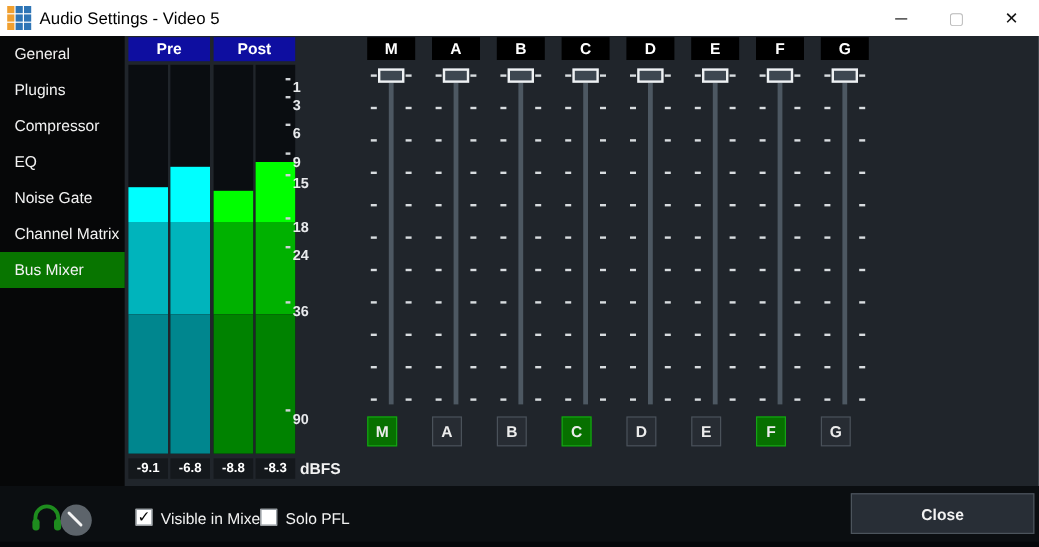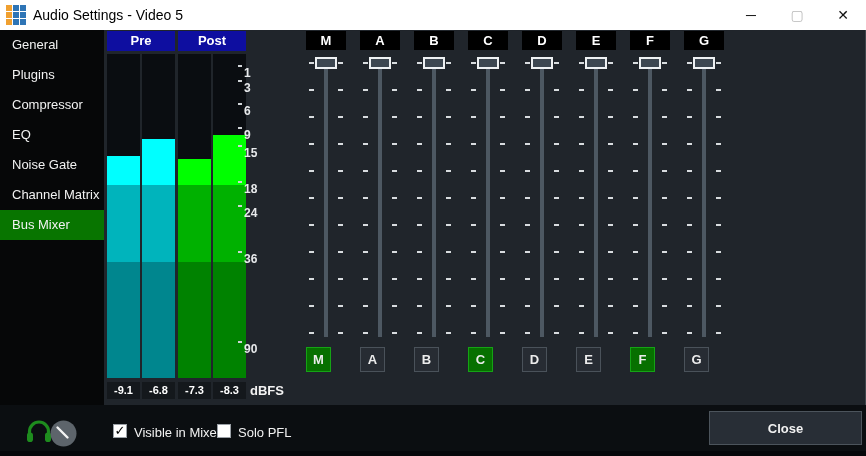--- a/index.html
+++ b/index.html
@@ -90,21 +90,21 @@
       <div class="meter-bg" style="left: 142px; top: 54px; width: 33px; height: 324px;"></div>
       <div class="meter-seg" style="left: 142px; top: 139px; width: 33px; height: 46px; background: rgb(0, 255, 255);"></div>
       <div class="meter-seg" style="left: 142px; top: 185px; width: 33px; height: 77px; background: rgb(0, 180, 188);"></div>
       <div class="meter-seg" style="left: 142px; top: 262px; width: 33px; height: 116px; background: rgb(0, 134, 142);"></div>
       <div class="meter-value" style="left: 142px; top: 382px; width: 33px; height: 17px;">-6.8</div>
       <div class="meter-header" style="left: 178px; top: 31px; width: 68px; background: rgb(14, 14, 160);">Post</div>
       <div class="meter-bg" style="left: 178px; top: 54px; width: 33px; height: 324px;"></div>
       <div class="meter-seg" style="left: 178px; top: 159px; width: 33px; height: 26px; background: rgb(0, 255, 0);"></div>
       <div class="meter-seg" style="left: 178px; top: 185px; width: 33px; height: 77px; background: rgb(0, 177, 0);"></div>
       <div class="meter-seg" style="left: 178px; top: 262px; width: 33px; height: 116px; background: rgb(0, 130, 0);"></div>
-      <div class="meter-value" style="left: 178px; top: 382px; width: 33px; height: 17px;">-7.3</div>
+      <div class="meter-value" style="left: 178px; top: 382px; width: 33px; height: 17px;">-8.8</div>
       <div class="meter-bg" style="left: 213px; top: 54px; width: 33px; height: 324px;"></div>
       <div class="meter-seg" style="left: 213px; top: 135px; width: 33px; height: 50px; background: rgb(0, 255, 0);"></div>
       <div class="meter-seg" style="left: 213px; top: 185px; width: 33px; height: 77px; background: rgb(0, 177, 0);"></div>
       <div class="meter-seg" style="left: 213px; top: 262px; width: 33px; height: 116px; background: rgb(0, 130, 0);"></div>
       <div class="meter-value" style="left: 213px; top: 382px; width: 33px; height: 17px;">-8.3</div>
       <div class="scale-dash" style="left: 238px; top: 65px;"></div>
       <div class="scale-num" style="left: 244px; top: 66px;">1</div>
       <div class="scale-dash" style="left: 238px; top: 80px;"></div>
       <div class="scale-num" style="left: 244px; top: 81px;">3</div>
       <div class="scale-dash" style="left: 238px; top: 103px;"></div>

